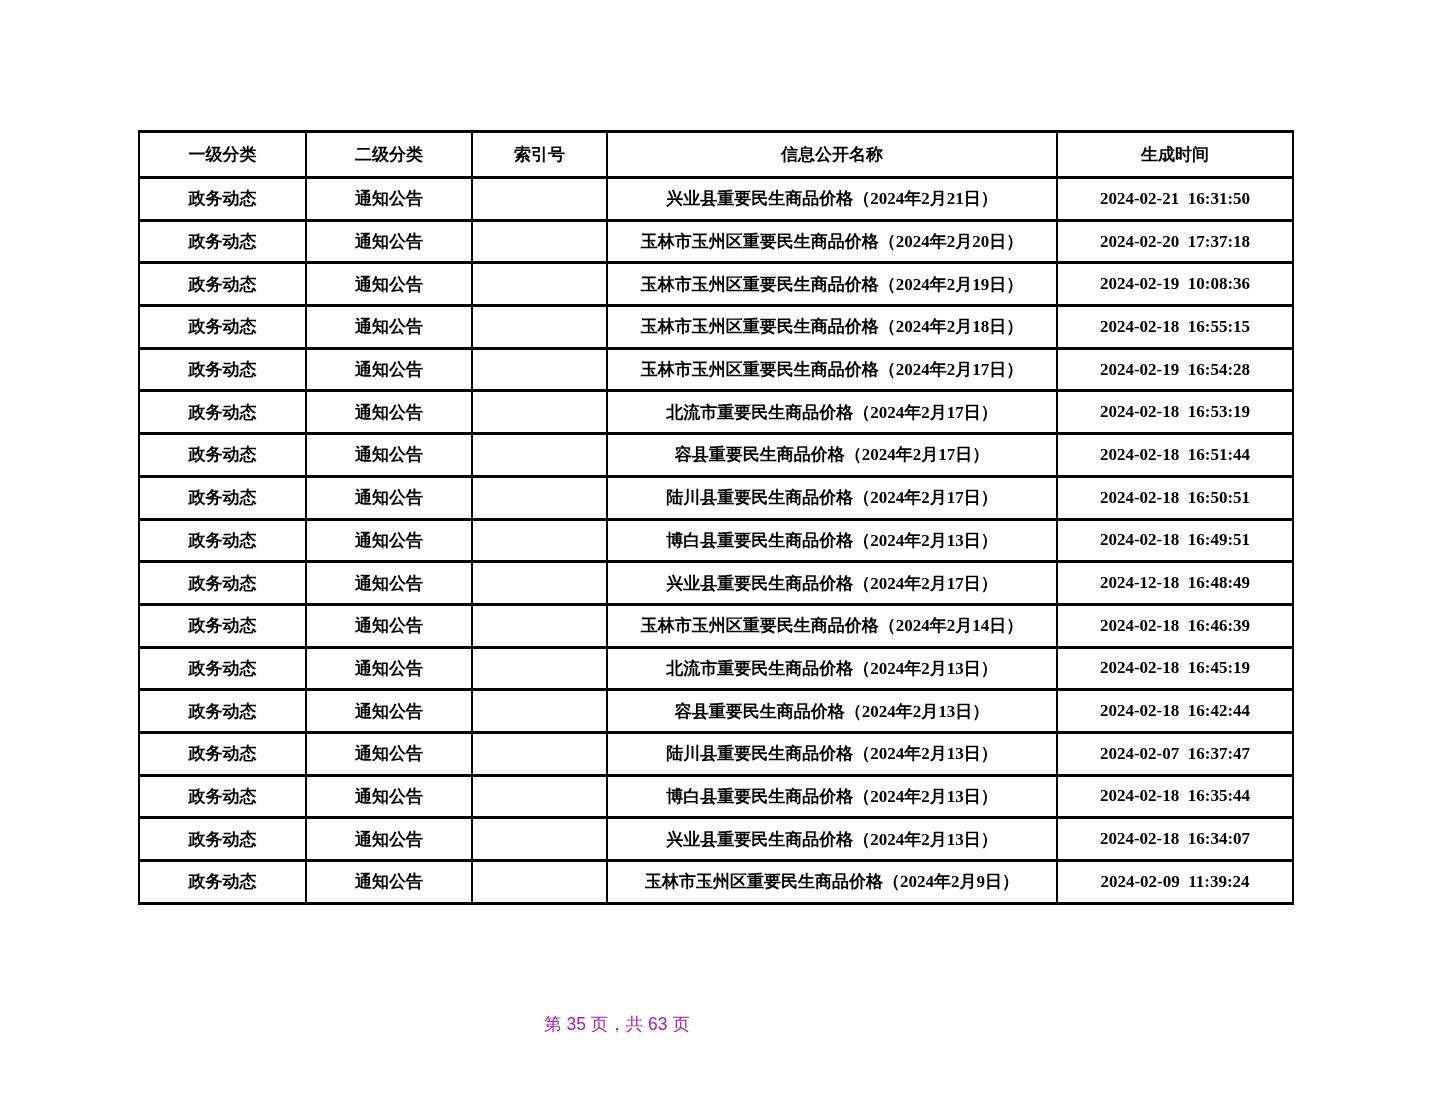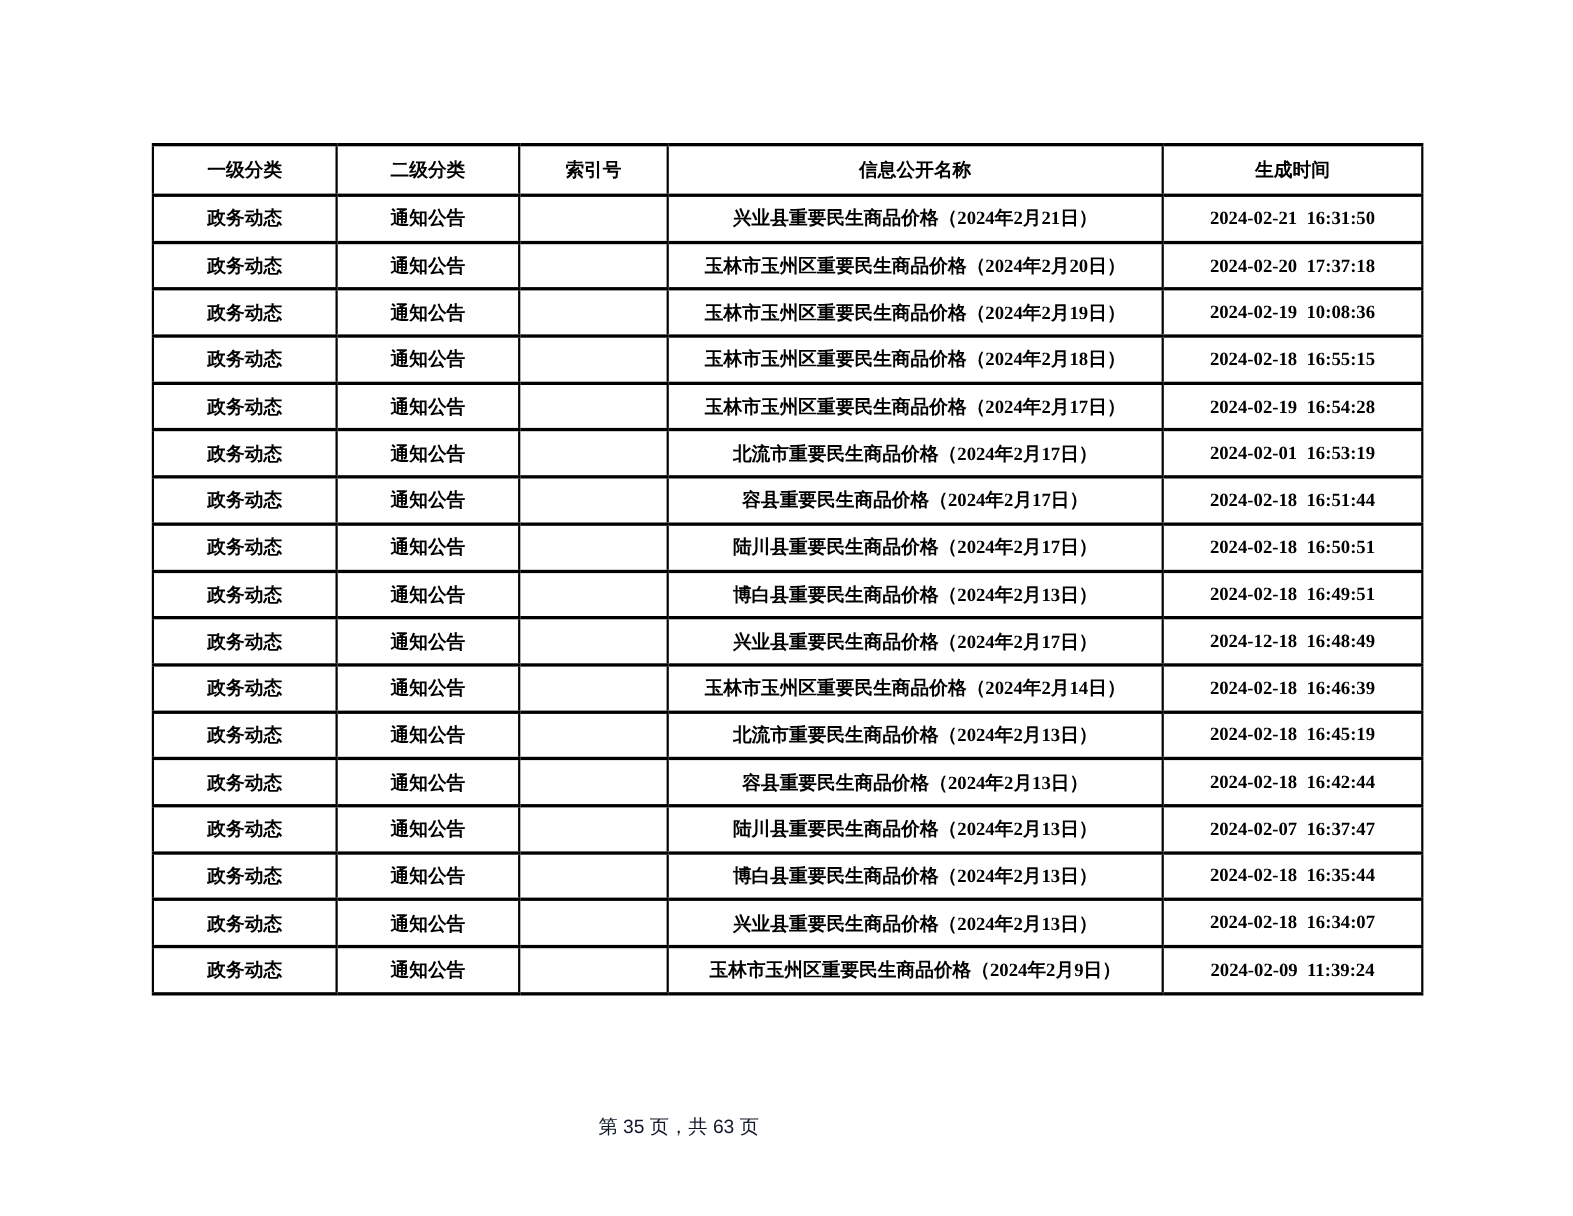--- a/index.html
+++ b/index.html
@@ -48,21 +48,21 @@
     margin-left: 28px;
   }
   .page-footer {
     position: absolute;
     left: 0;
     top: 1012px;
     width: 1234px;
     text-align: center;
     font-family: "Liberation Sans", "DejaVu Sans", sans-serif;
     font-size: 17.5px;
-    color: #0f172a;
+    color: #a21caf;
   }
 </style>
 </head>
 <body>
 
 <table class="doc-table">
   <colgroup id="colgroup">
       <col style="width: 167px;">
       <col style="width: 166px;">
       <col style="width: 135px;">
@@ -112,21 +112,21 @@
         <td>通知公告</td>
         <td></td>
         <td>玉林市玉州区重要民生商品价格（2024年2月17日）</td>
         <td class="col-time">2024-02-19  16:54:28</td>
       </tr>
       <tr>
         <td>政务动态</td>
         <td>通知公告</td>
         <td></td>
         <td>北流市重要民生商品价格（2024年2月17日）</td>
-        <td class="col-time">2024-02-01  16:53:19</td>
+        <td class="col-time">2024-02-18  16:53:19</td>
       </tr>
       <tr>
         <td>政务动态</td>
         <td>通知公告</td>
         <td></td>
         <td>容县重要民生商品价格（2024年2月17日）</td>
         <td class="col-time">2024-02-18  16:51:44</td>
       </tr>
       <tr>
         <td>政务动态</td>

